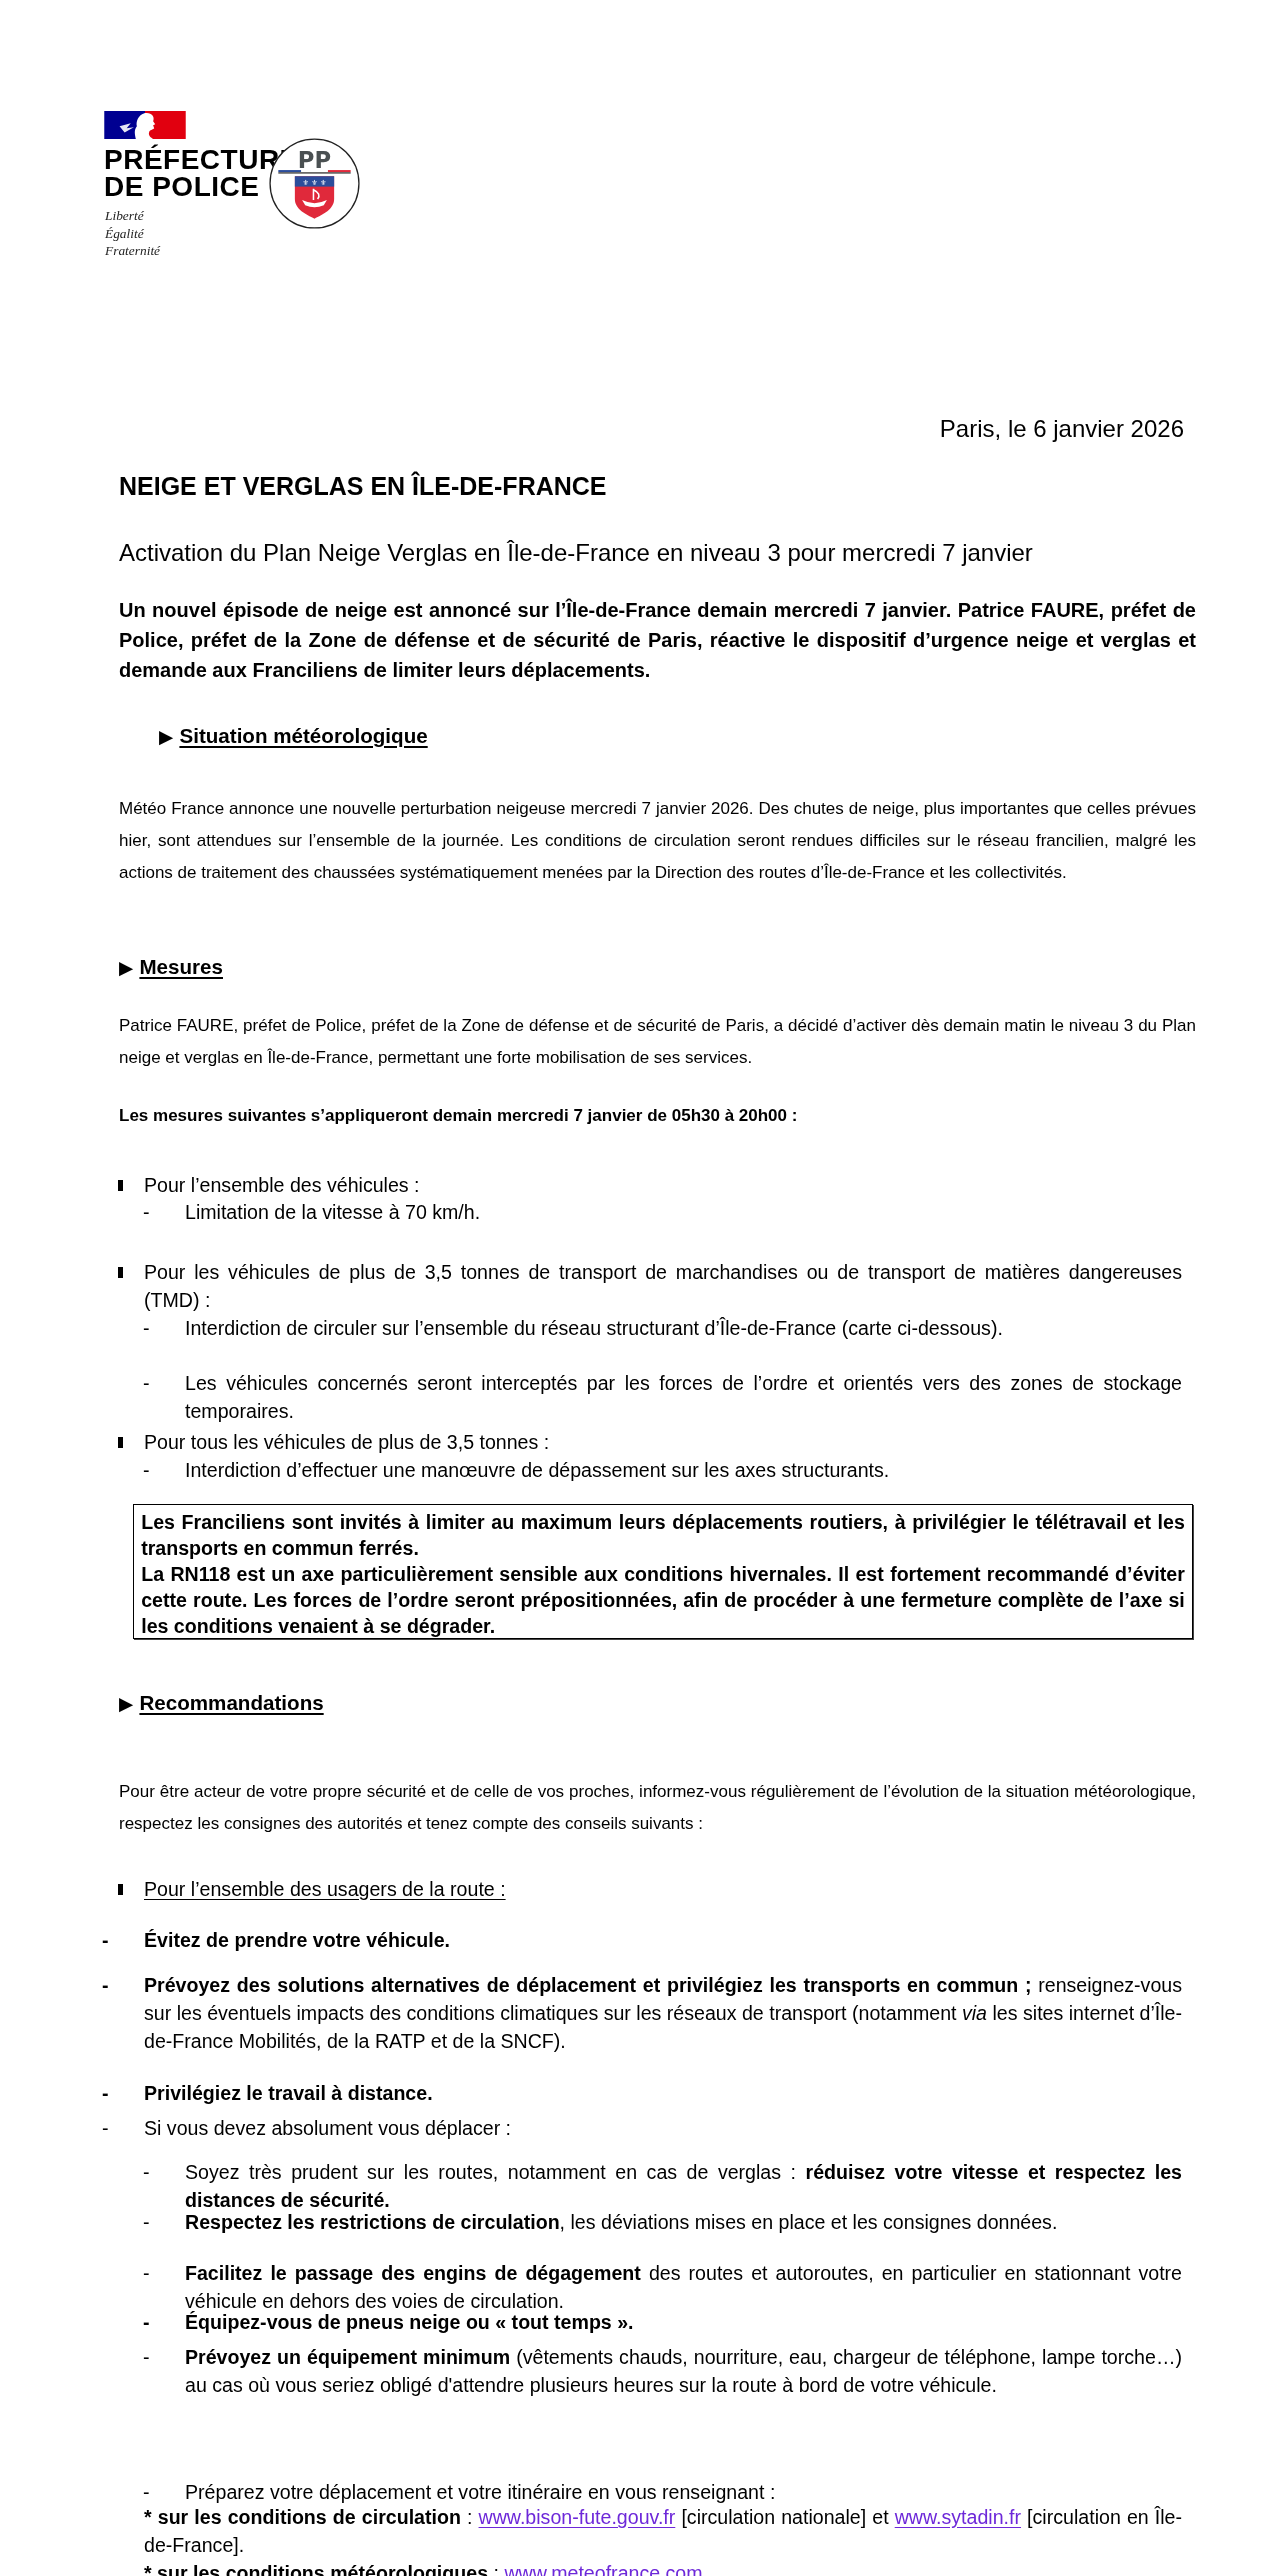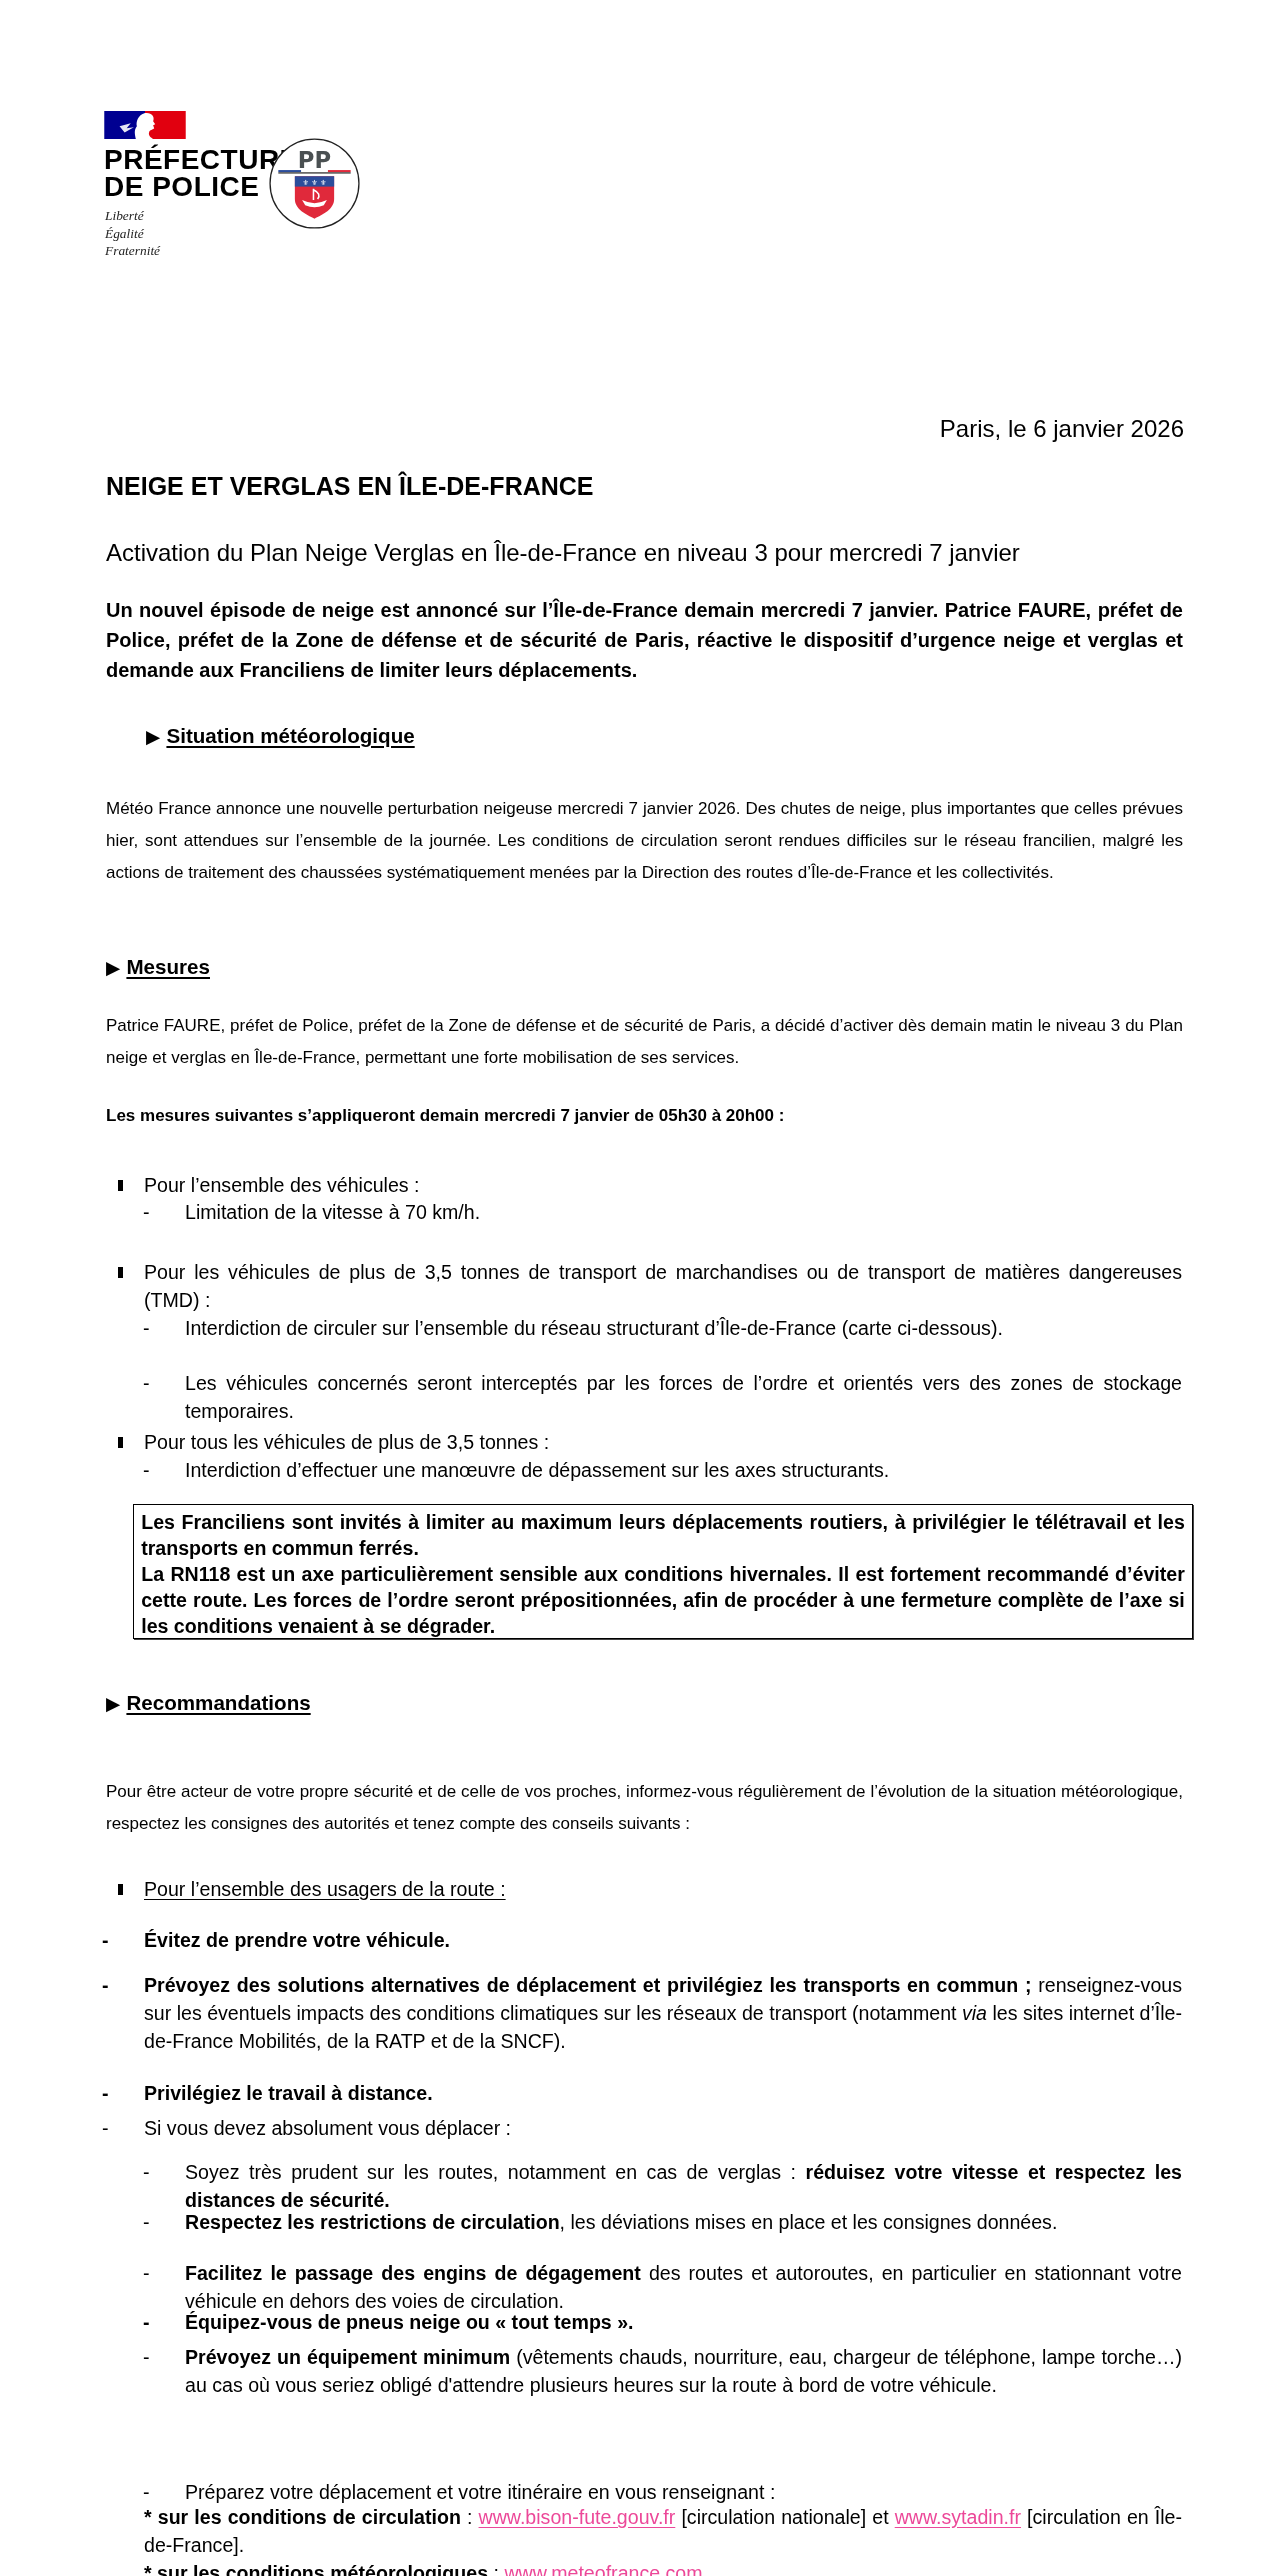--- a/index.html
+++ b/index.html
@@ -12,34 +12,34 @@
 
   
   .logo-marianne { position: absolute; left: 104px; top: 111px; width: 82px; height: 28px; }
   .logo-title { position: absolute; left: 104px; top: 146px; font-weight: 700; font-size: 28px; line-height: 27px; letter-spacing: 0.5px; }
   .logo-motto { position: absolute; left: 105px; top: 207px; font-family: "Liberation Serif", "DejaVu Serif", serif; font-style: italic; font-size: 13.4px; line-height: 17.5px; color: #222; }
   .logo-pp { position: absolute; left: 268px; top: 137px; width: 93px; height: 93px; }
 
   .press-label { position: absolute; left: 0; width: 1278px; top: 329px; text-align: center; font-size: 24px; letter-spacing: 0; }
   .date { position: absolute; right: 94px; top: 415px; font-size: 24px; margin-left: 33px; }
 
-  .content { position: absolute; left: 106px; width: 1077px; }
+  .content { position: absolute; left: 119px; width: 1077px; }
   .title { top: 472px; font-weight: 700; font-size: 25px; }
   .subtitle { top: 539px; font-size: 24px; }
   .lead { top: 595px; font-weight: 700; font-size: 20px; line-height: 30px; text-align: justify; }
 
   .section-head { font-weight: 700; font-size: 20.6px; }
   .section-head .tri { display: inline-block; margin-right: 6.2px; font-size: 18.5px; }
   .section-head .label { text-decoration: underline; text-decoration-thickness: 2.1px; text-underline-offset: 3.1px; }
 
   .para { font-size: 17px; line-height: 32px; text-align: justify; }
   .bold { font-weight: 700; }
   .it { font-style: italic; }
   .u { text-decoration: underline; text-underline-offset: 3.1px; }
-  a.link { color: #ec4899; text-decoration: underline; text-underline-offset: 3.1px; }
+  a.link { color: #6d28d9; text-decoration: underline; text-underline-offset: 3.1px; }
 
   .sq-item { position: absolute; left: 144px; width: 1038px; font-size: 19.6px; line-height: 28px; text-align: justify; }
   .sq-bullet { position: absolute; left: -26px; top: 9.3px; width: 4.6px; height: 10.3px; background: #000; }
   .dash-item { position: absolute; left: 185px; width: 997px; font-size: 19.6px; line-height: 28px; text-align: justify; }
   .dash-item .dash, .dash2-item .dash { position: absolute; left: -42px; top: 0; }
   .dash2-item { position: absolute; left: 144px; width: 1038px; font-size: 19.6px; line-height: 28px; text-align: justify; }
 
   .notice-box {
     position: absolute; left: 133px; width: 1060px; top: 1504px; height: 135px;
     border: 1px solid #000; box-shadow: 1px 1px 0 #444;

